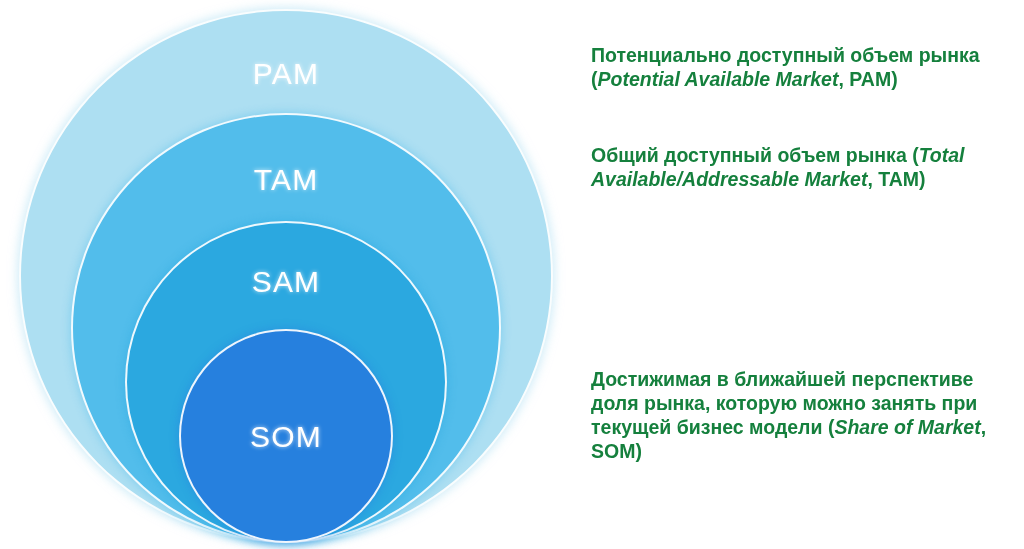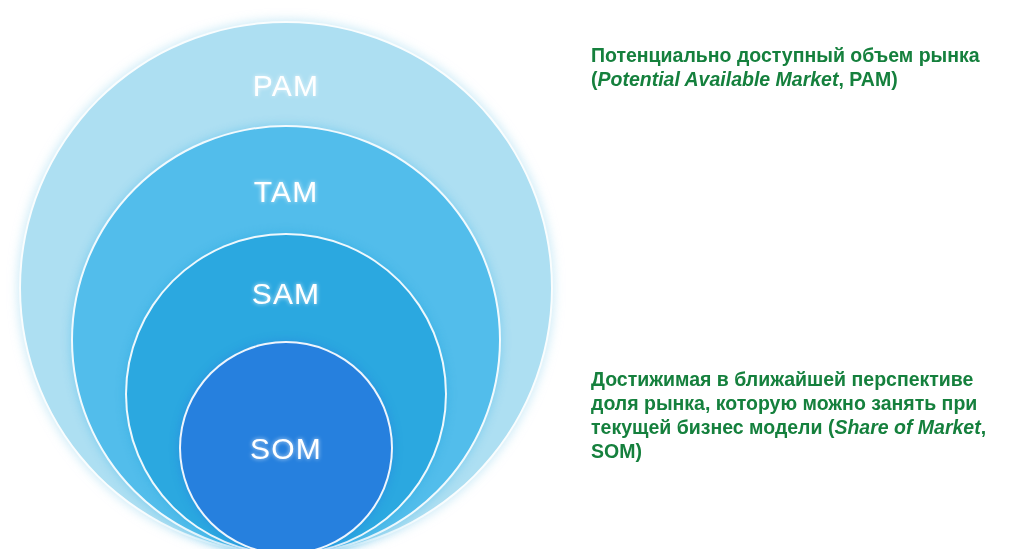--- a/index.html
+++ b/index.html
@@ -18,21 +18,21 @@
     position: relative;
     width: 1024px;
     height: 549px;
     background: #ffffff;
   }
 
   
   .diagram {
     position: absolute;
     left: 0;
-    top: 12px;
+    top: 0;
     width: 580px;
     height: 538px;
   }
 
   .circle {
     position: absolute;
     border-radius: 50%;
     box-sizing: border-box;
     border: 2px solid rgba(255,255,255,0.92);
   }
@@ -125,20 +125,23 @@
     <div class="ring-label label-sam">SAM</div>
     <div class="ring-label label-som">SOM</div>
   </div>
 
   <div class="descriptions">
 
     <div class="desc desc-pam">
       <span>Потенциально доступный объем рынка (</span><i>Potential Available Market</i><span>, PAM)</span>
     </div>
 
+    <div class="desc desc-tam">
+      <span>Общий доступный объем рынка (</span><i>Total Available</i><i>/Addressable Market</i><span>, TAM)</span>
+    </div>
 
 
     <div class="desc desc-som">
       <span>Достижимая в ближайшей перспективе доля рынка, которую можно занять при текущей бизнес модели (</span><i>Share of Market</i><span>, SOM)</span>
     </div>
 
   </div>
 
 </div>
 

